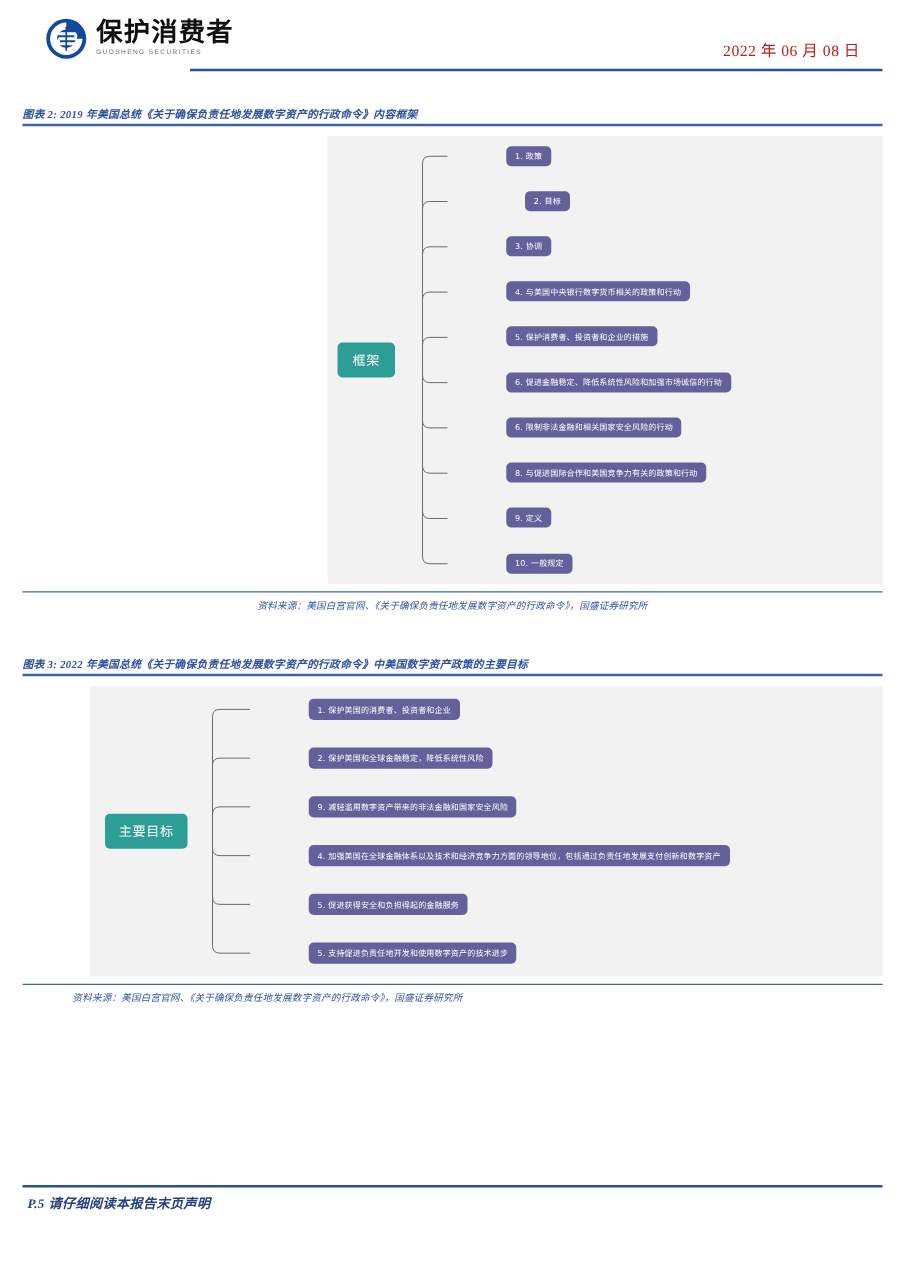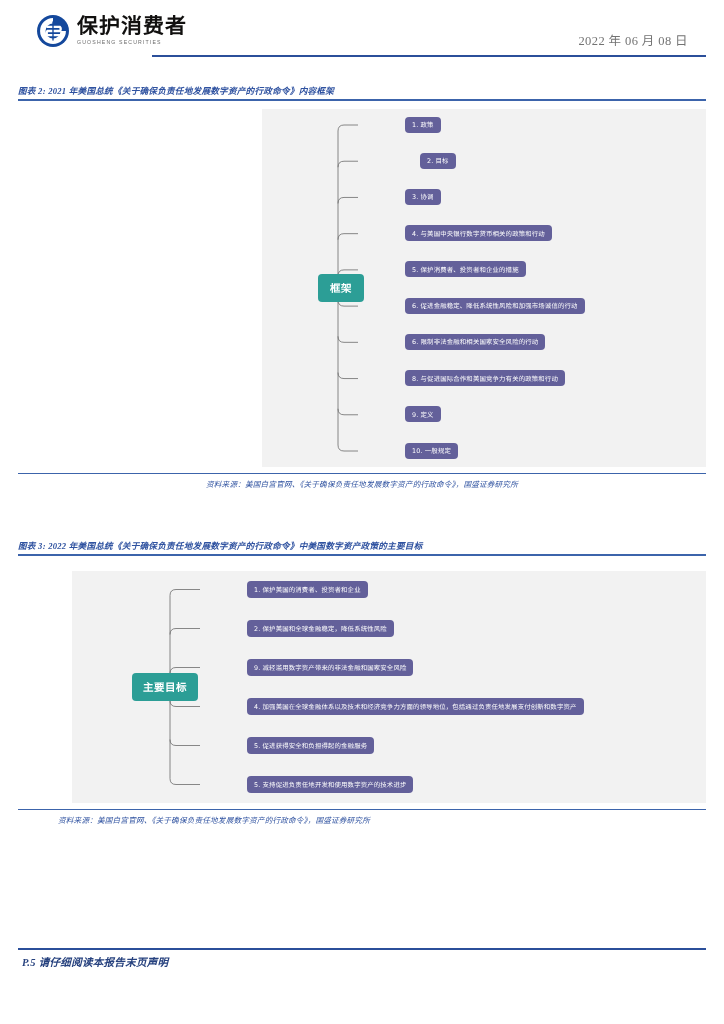--- a/index.html
+++ b/index.html
@@ -62,21 +62,21 @@
     margin-top: 1px;
     white-space: nowrap;
   }
 
   .header-date {
     position: absolute;
     right: 36px;
     top: 30px;
     font-family: "Liberation Serif", "DejaVu Serif", serif;
     font-size: 12.5px;
-    color: #737373;
+    color: #b91c1c;
     letter-spacing: 0.4px;
     white-space: nowrap;
   }
 
   .header-rule {
     position: absolute;
     left: 152px;
     right: 18px;
     top: 55px;
     height: 1.6px;
@@ -136,25 +136,24 @@
     align-items: center;
     border-radius: 4px;
     white-space: nowrap;
     font-family: "DejaVu Sans", "Liberation Sans", sans-serif;
   }
 
   .node-root {
     background: #2c9e96;
     color: #ffffff;
     font-size: 10.5px;
-    font-weight: 700;
+    font-weight: 400;
     padding: 0 9px;
     letter-spacing: 0.5px;
     justify-content: center;
-    margin-left: 48px;
   }
 
   .node-leaf {
     background: #63609a;
     color: #ffffff;
     font-size: 6.4px;
     font-weight: 400;
     padding: 0 7px;
     letter-spacing: 0.15px;
     margin-left: 47px;
@@ -201,21 +200,21 @@
         <div class="logo-en">GUOSHENG SECURITIES</div>
       </div>
     </div>
 
     <div class="header-date">2022 年 06 月 08 日</div>
     <div class="header-rule"></div>
   </div>
 
   <div class="exhibit" id="exhibit2" style="top:84px;">
     <div style="margin:0 18px;">
-      <div class="exhibit-title">图表 2: 2021 年美国总统《关于确保负责任地发展数字资产的行政命令》内容框架</div>
+      <div class="exhibit-title">图表 2: 2019 年美国总统《关于确保负责任地发展数字资产的行政命令》内容框架</div>
       <div class="rule-top"></div>
     </div>
 
     <div class="map-canvas" id="map2" style="margin:8px 18px 0 262px; height:358px;">
       <svg class="map-svg" id="map2-svg" viewBox="0 0 444 358">
           <path d="M76 22 Q76 16 82 16 L96 16 M76 58.22222222222222 Q76 52.22222222222222 82 52.22222222222222 L96 52.22222222222222 M76 94.44444444444444 Q76 88.44444444444444 82 88.44444444444444 L96 88.44444444444444 M76 130.66666666666666 Q76 124.66666666666666 82 124.66666666666666 L96 124.66666666666666 M76 166.88888888888889 Q76 160.88888888888889 82 160.88888888888889 L96 160.88888888888889 M76 191.11111111111111 Q76 197.11111111111111 82 197.11111111111111 L96 197.11111111111111 M76 227.33333333333331 Q76 233.33333333333331 82 233.33333333333331 L96 233.33333333333331 M76 263.55555555555554 Q76 269.55555555555554 82 269.55555555555554 L96 269.55555555555554 M76 299.77777777777777 Q76 305.77777777777777 82 305.77777777777777 L96 305.77777777777777 M76 336 Q76 342 82 342 L96 342 M76 22 L76 336 " fill="none" stroke="#6b6b6b" stroke-width="0.8"></path>
         </svg>
     <div class="node node-root" style="left: 8px; width: 46px; height: 28px; top: 165px;">框架</div>
         <div class="node node-leaf" style="left: 96px; top: 8px; height: 16px;">1. 政策</div>
         <div class="node node-leaf" style="left: 111px; top: 44.2222px; height: 16px;">2. 目标</div>
@@ -229,21 +228,21 @@
         <div class="node node-leaf" style="left: 96px; top: 334px; height: 16px;">10. 一般规定</div>
       </div>
 
     <div style="margin:6px 18px 0 18px;">
       <div class="rule-bottom"></div>
       <div class="exhibit-source" style="text-align:center;">资料来源：美国白宫官网、《关于确保负责任地发展数字资产的行政命令》，国盛证券研究所</div>
     </div>
   </div>
 
   <div class="exhibit" id="exhibit3" style="top:524px;">
-    <div style="margin:15px 18px;">
+    <div style="margin:0 18px;">
       <div class="exhibit-title">图表 3: 2022 年美国总统《关于确保负责任地发展数字资产的行政命令》中美国数字资产政策的主要目标</div>
       <div class="rule-top"></div>
     </div>
 
     <div class="map-canvas" id="map3" style="margin:8px 18px 0 72px; height:232px;">
       <svg class="map-svg" id="map3-svg" viewBox="0 0 634 232">
           <path d="M98 24.5 Q98 18.5 104 18.5 L128 18.5 M98 63.5 Q98 57.5 104 57.5 L128 57.5 M98 102.5 Q98 96.5 104 96.5 L128 96.5 M98 129.5 Q98 135.5 104 135.5 L128 135.5 M98 168.5 Q98 174.5 104 174.5 L128 174.5 M98 207.5 Q98 213.5 104 213.5 L128 213.5 M98 24.5 L98 207.5 " fill="none" stroke="#6b6b6b" stroke-width="0.8"></path>
         </svg>
     <div class="node node-root" style="left: 12px; width: 66px; height: 28px; top: 102px;">主要目标</div>
         <div class="node node-leaf" style="left: 128px; top: 10px; height: 17px;">1. 保护美国的消费者、投资者和企业</div>

